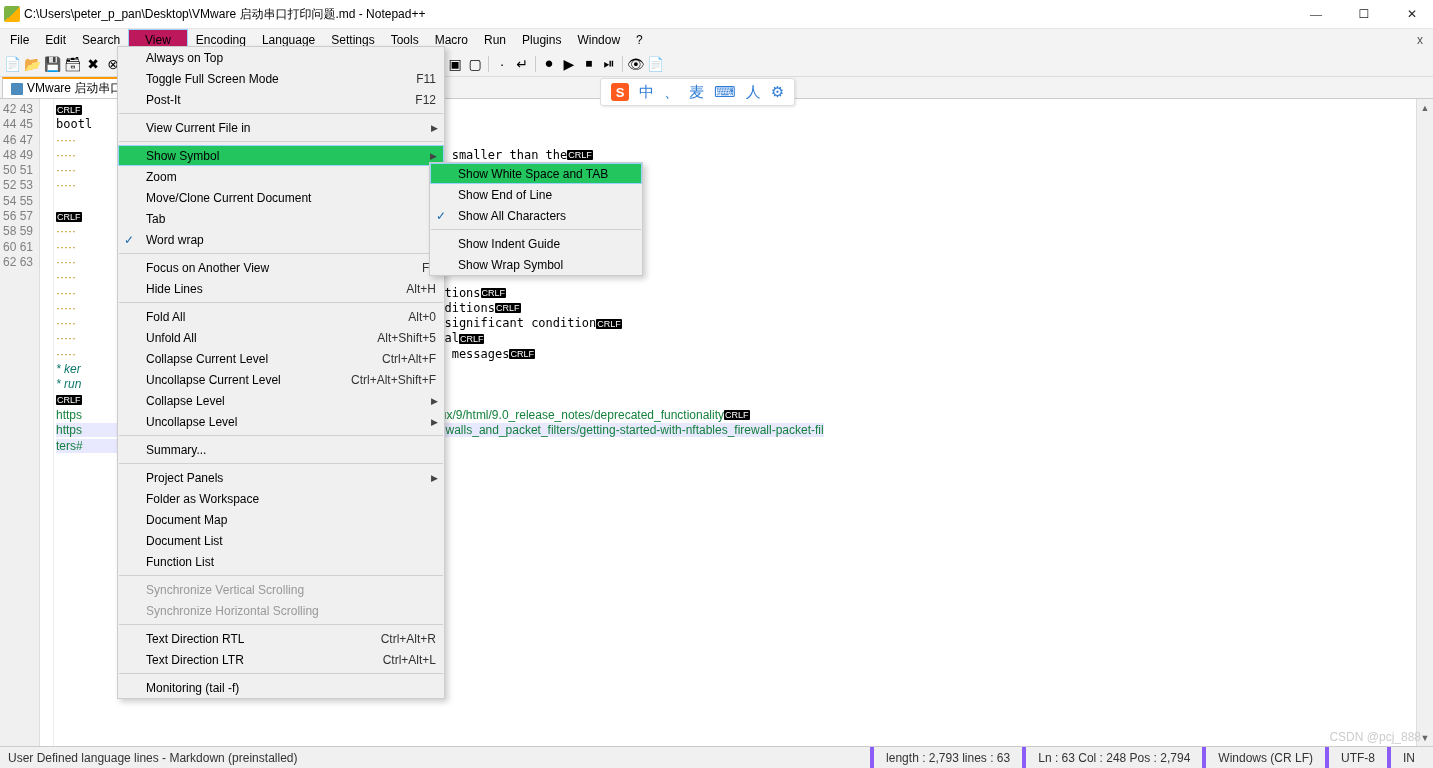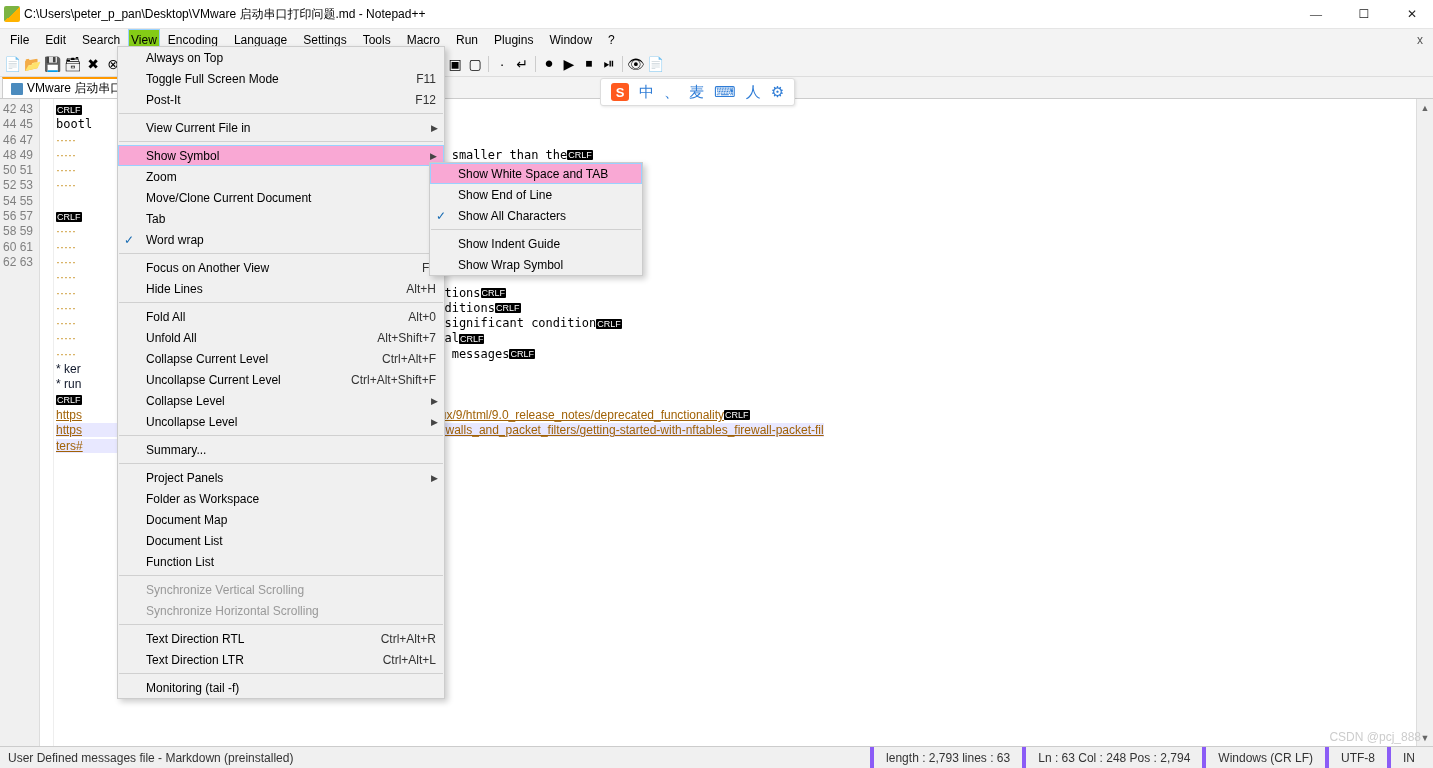--- a/index.html
+++ b/index.html
@@ -4,41 +4,41 @@
 <style>
 *{margin:0;padding:0;box-sizing:border-box;font-family:"Segoe UI",Tahoma,sans-serif;font-size:12px}
 body{background:#fff;width:1433px;height:768px;overflow:hidden;display:flex;flex-direction:column;position:relative}
 .title-bar{height:16px;background:#fff;display:flex;align-items:center;padding:14px 4px;border-bottom:1px solid #e5e5e5}
 .title-bar .app-icon{width:16px;height:16px;margin-right:4px;display:inline-block;background:linear-gradient(135deg,#7CB342 50%,#FFB300 50%);border-radius:2px}
 .title-text{flex:1;color:#000}
 .win-controls{display:flex;gap:22px;margin-right:4px}
 .win-btn{width:26px;height:20px;display:flex;align-items:center;justify-content:center;color:#222;font-family:"Segoe UI Symbol"}
 .menu-bar{height:22px;background:#f3f3f3;display:flex;align-items:stretch;padding:0 2px}
 .menu-item{padding:0 8px;display:flex;align-items:center;color:#000}
-.menu-item.active{background:#84cc16;border:1px solid #99d1ff;padding:0 2px}
+.menu-item.active{background:#be185d;border:1px solid #99d1ff;padding:0 16px}
 .close-tab-x{margin-left:auto;padding:0 8px;display:flex;align-items:center;color:#555}
 .toolbar{height:26px;background:#f3f3f3;display:flex;align-items:center;padding:2px 4px;border-bottom:1px solid #ddd;gap:2px}
 .tb-ico{width:18px;height:18px;display:flex;align-items:center;justify-content:center;font-size:14px}
 .sep{width:1px;height:16px;background:#ccc;margin:0 2px}
 .file-tabs{height:22px;background:#f3f3f3;display:flex;align-items:flex-end;padding:0 2px;border-bottom:1px solid #ccc}
 .file-tab{background:#fff;border:1px solid #ccc;border-bottom:none;border-top:2px solid #ff9900;padding:1px 8px;display:flex;align-items:center;gap:4px;font-size:11px}
 .ft-ico{width:12px;height:12px;display:inline-block;background:#4b8bbe;border-radius:1px}
 .editor-area{flex:1;display:flex;position:relative;background:#fff;overflow:hidden}
 .gutter{width:40px;background:#f0f0f0;color:#808080;text-align:right;padding:3px 6px 3px 2px;font-family:Liberation Sans, sans-serif;font-size:12px;line-height:15.3px;border-right:1px solid #ddd}
 .code{flex:1;font-family:Consolas,monospace;font-size:12px;line-height:15.3px;padding:3px 2px;white-space:pre;color:#000;position:relative}
 .code .orange{color:#c08000}
-.code .url{color:#a16207;text-decoration:underline}
-.code .mdstar{color:#0f172a;}
+.code .url{color:#15803d;}
+.code .mdstar{color:#0f766e;font-style:italic}
 .crlf{display:inline-block;background:#000;color:#fff;font-size:9px;padding:0 1px;line-height:10px;vertical-align:middle;border-radius:1px;font-family:sans-serif}
 .hl-line{background:#e8e8ff}
 .dropdown{position:absolute;background:#f0f0f0;border:1px solid #ccc;box-shadow:3px 3px 6px rgba(0,0,0,.2);z-index:100}
 .dd-view{left:117px;top:46px;width:328px}
 .dd-sym{left:429px;top:162px;width:214px}
 .dd-row{display:flex;align-items:center;height:21px;padding:0 8px 0 28px;position:relative;color:#000}
-.dd-row.hover{background:#f9a8d4;border:1px solid #99d1ff;padding:0 7px 0 27px}
+.dd-row.hover{background:#22c55e;border:1px solid #99d1ff;padding:0 7px 0 27px}
 .dd-row .shortcut{margin-left:auto;color:#333}
 .dd-row .arrow{position:absolute;right:6px;font-size:9px;color:#444}
 .dd-row .check{position:absolute;left:6px;color:#1a6db3;font-size:12px}
 .dd-row.disabled{color:#999}
 .dd-sep{height:1px;background:#d0d0d0;margin:3px 1px}
 .status-bar{height:22px;background:#f0f0f0;border-top:1px solid #ccc;display:flex;align-items:center;padding:0 6px;font-size:11px;color:#333}
 .sb-sec{padding:0 12px;border-left:4px solid #8b5cf6;height:100%;display:flex;align-items:center}
 .sb-sec:first-child{border-left:none;flex:1;padding-left:2px}
 .watermark{position:absolute;right:12px;bottom:24px;color:#ccc;font-size:12px}
 .ime-bar{position:absolute;top:78px;left:600px;height:28px;background:#fff;border:1px solid #ddd;border-radius:3px;display:flex;align-items:center;gap:10px;padding:0 10px;box-shadow:1px 1px 3px rgba(0,0,0,.1)}
@@ -176,21 +176,21 @@
 <span class="url">https</span>                                 <span class="url">red_hat_enterprise_linux/9/html/9.0_release_notes/deprecated_functionality</span><span class="crlf">CRLF</span>
 <span class="hl-line"><span class="url">https</span>                                 <span class="url">red_hat_enterprise_linux/9/html/configuring_firewalls_and_packet_filters/getting-started-with-nftables_firewall-packet-fil</span></span>
 <span class="hl-line"><span class="url">ters#</span>                                 <span class="url">les_getting-started-with-nftables</span></span></div>
   <div class="vscroll">
     <div class="up">▲</div>
     <div class="dn">▼</div>
   </div>
 </div>
 
 <div class="status-bar">
-  <div class="sb-sec">User Defined messages file - Markdown (preinstalled)</div>
+  <div class="sb-sec">User Defined language lines - Markdown (preinstalled)</div>
   <div class="sb-sec">length : 2,793    lines : 63</div>
   <div class="sb-sec">Ln : 63    Col : 248    Pos : 2,794</div>
   <div class="sb-sec">Windows (CR LF)</div>
   <div class="sb-sec">UTF-8</div>
   <div class="sb-sec">IN</div>
 </div>
 
 <div class="watermark">CSDN @pcj_888</div>
 
 <div class="ime-bar" id="imebar">
@@ -250,21 +250,21 @@
       <span>Hide Lines</span>
       <span class="shortcut">Alt+H</span>
     </div>
     <div class="dd-sep"></div>
     <div class="dd-row">
       <span>Fold All</span>
       <span class="shortcut">Alt+0</span>
     </div>
     <div class="dd-row">
       <span>Unfold All</span>
-      <span class="shortcut">Alt+Shift+7</span>
+      <span class="shortcut">Alt+Shift+5</span>
     </div>
     <div class="dd-row">
       <span>Collapse Current Level</span>
       <span class="shortcut">Ctrl+Alt+F</span>
     </div>
     <div class="dd-row">
       <span>Uncollapse Current Level</span>
       <span class="shortcut">Ctrl+Alt+Shift+F</span>
     </div>
     <div class="dd-row">

